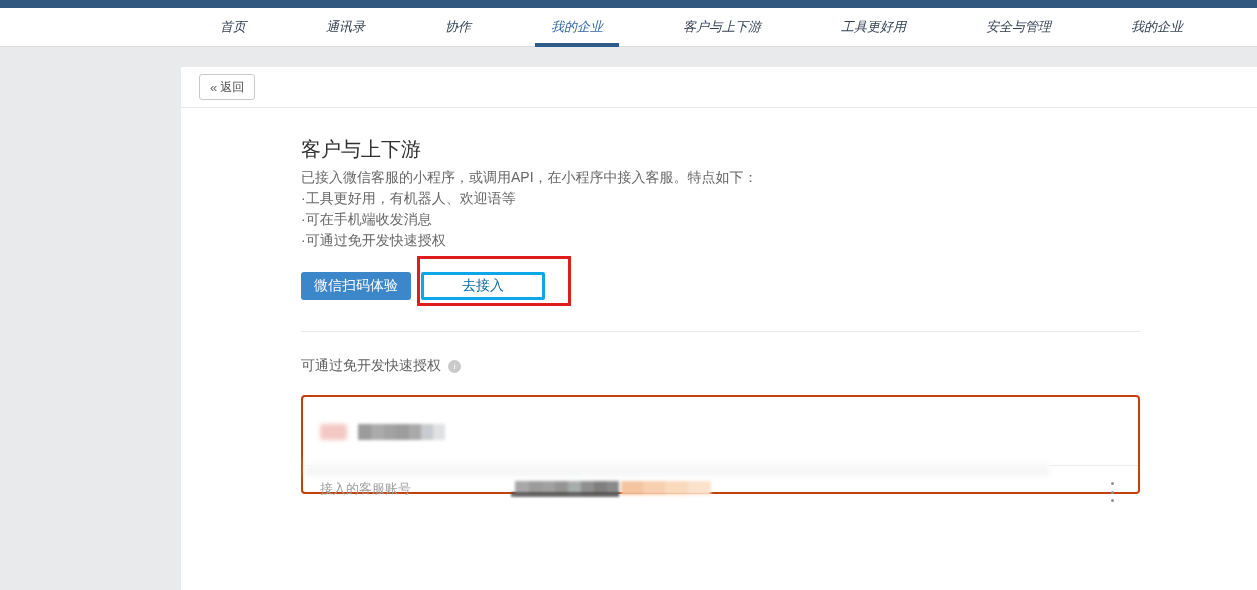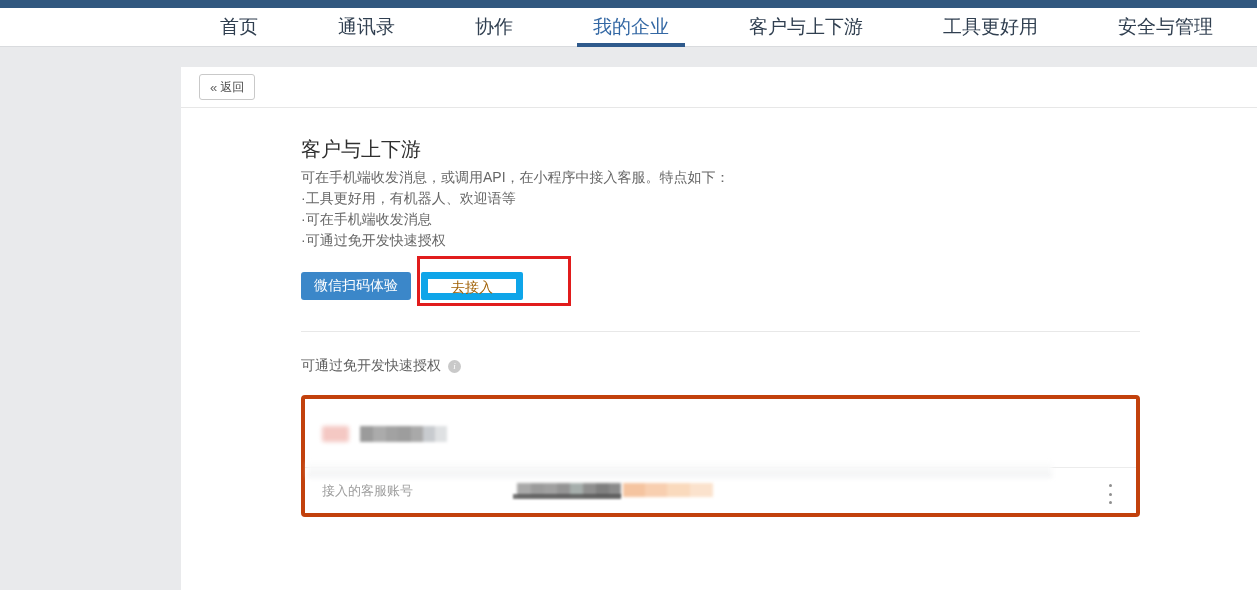--- a/index.html
+++ b/index.html
@@ -8,21 +8,21 @@
   .screen { position: relative; width: 1257px; height: 590px; overflow: hidden; background: #fff; }
 
   
   .topbar { position: absolute; left: 0; top: 0; width: 1257px; height: 8px; background: #31587f; }
 
   
   .nav { position: absolute; left: 0; top: 8px; width: 1257px; height: 39px; background: #fff;
          border-bottom: 1px solid #d9dbde; display: flex; align-items: stretch;
          padding-left: 204px; gap: 48px; }
   .nav-tab { position: relative; display: flex; align-items: center; padding: 0 16px;
-             font-size: 19px; color: #303f50; cursor: pointer; white-space: nowrap; }
+             font-size: 13px; color: #303f50; cursor: pointer; white-space: nowrap; font-style: italic; }
   .nav-tab.active { color: #3468a4; }
   .nav-tab.active::after { content: ""; position: absolute; left: 0; right: 0; bottom: -1px;
              height: 4px; background: #2f5a8c; }
 
   
   .workspace { position: absolute; left: 0; top: 47px; width: 1257px; height: 543px; background: #e9eaec; }
 
   
   .panel { position: absolute; left: 181px; top: 20px; right: 0; bottom: 0; background: #fff; }
   .panel-head { position: absolute; left: 0; top: 0; right: 0; height: 41px; border-bottom: 1px solid #e7e7e7; }
@@ -32,36 +32,36 @@
   .back-btn .chevrons { font-size: 13px; color: #666; }
 
   .content { position: absolute; left: 120px; top: 41px; right: 0; bottom: 0; }
 
   .page-title { position: absolute; left: 0; top: 28px; font-size: 20px; color: #2f2f2f; font-weight: 400; }
   .page-desc { position: absolute; left: 0; top: 59px; font-size: 14px; color: #666; line-height: 21px; }
 
   .btn-row { position: absolute; left: 0; top: 164px; }
   .btn-primary { position: absolute; left: 0; top: 0; width: 110px; height: 28px; background: #3b87c9;
                  color: #fff; font-size: 14px; border: none; border-radius: 3px; cursor: pointer; }
-  .btn-secondary { position: absolute; left: 120px; top: 0; width: 102px; height: 28px; background: #fff;
-                 color: #a16207; font-size: 14px; border: 7px solid #0ea5e9; border-radius: 2px; cursor: pointer; }
+  .btn-secondary { position: absolute; left: 120px; top: 0; width: 124px; height: 28px; background: #fff;
+                 color: #0369a1; font-size: 14px; border: 3px solid #0ea5e9; border-radius: 2px; cursor: pointer; }
 
   .annotation-box { position: absolute; left: 116px; top: 148px; width: 154px; height: 50px;
                  border: 3px solid #e11c1c; pointer-events: none; z-index: 5; }
 
   .section-divider { position: absolute; left: 0; top: 223px; width: 839px; height: 1px; background: #e8e8e8; }
 
   .section-row { position: absolute; left: 0; top: 249px; display: flex; align-items: center; gap: 7px; }
   .section-title { font-size: 14px; color: #5f5f5f; }
   .info-icon { width: 13px; height: 13px; border-radius: 50%; background: #c9c9c9; color: #fff;
                font-size: 9px; font-style: italic; font-family: "Liberation Serif", serif;
                display: inline-flex; align-items: center; justify-content: center; cursor: pointer; }
 
-  .card { position: absolute; left: 0; top: 287px; width: 839px; height: 122px;
-          border: 4px solid #c2410c; border-radius: 4px; background: #fff; }
+  .card { position: absolute; left: 0; top: 287px; width: 839px; height: 99px;
+          border: 2px solid #c2410c; border-radius: 4px; background: #fff; }
   .card-row1 { position: relative; height: 68px; }
   .card-row2 { position: relative; height: 53px; border-top: 1px solid #ececec; }
 
   .redact { display: flex; filter: blur(1.5px); }
   .redact span { height: 100%; }
   .avatar-redacted { position: absolute; left: 17px; top: 27px; width: 27px; height: 16px;
           background: #f4c8c3; border-radius: 2px; filter: blur(2px); }
   .name-redacted { position: absolute; left: 55px; top: 27px; height: 16px; }
 
   .smear { position: absolute; left: 2px; top: -6px; width: 745px; height: 16px;
@@ -103,21 +103,21 @@
           <span class="chevrons">«</span>
           <span>返回</span>
         </button>
       </div>
 
       <div class="content">
 
         <div class="page-title">客户与上下游</div>
 
         <div class="page-desc">
-          <div>可在手机端收发消息，或调用API，在小程序中接入客服。特点如下：</div>
+          <div>已接入微信客服的小程序，或调用API，在小程序中接入客服。特点如下：</div>
           <div>·工具更好用，有机器人、欢迎语等</div>
           <div>·可在手机端收发消息</div>
           <div>·可通过免开发快速授权</div>
         </div>
 
         <div class="btn-row">
           <button class="btn-primary">微信扫码体验</button>
           <button class="btn-secondary">去接入</button>
         </div>
 

